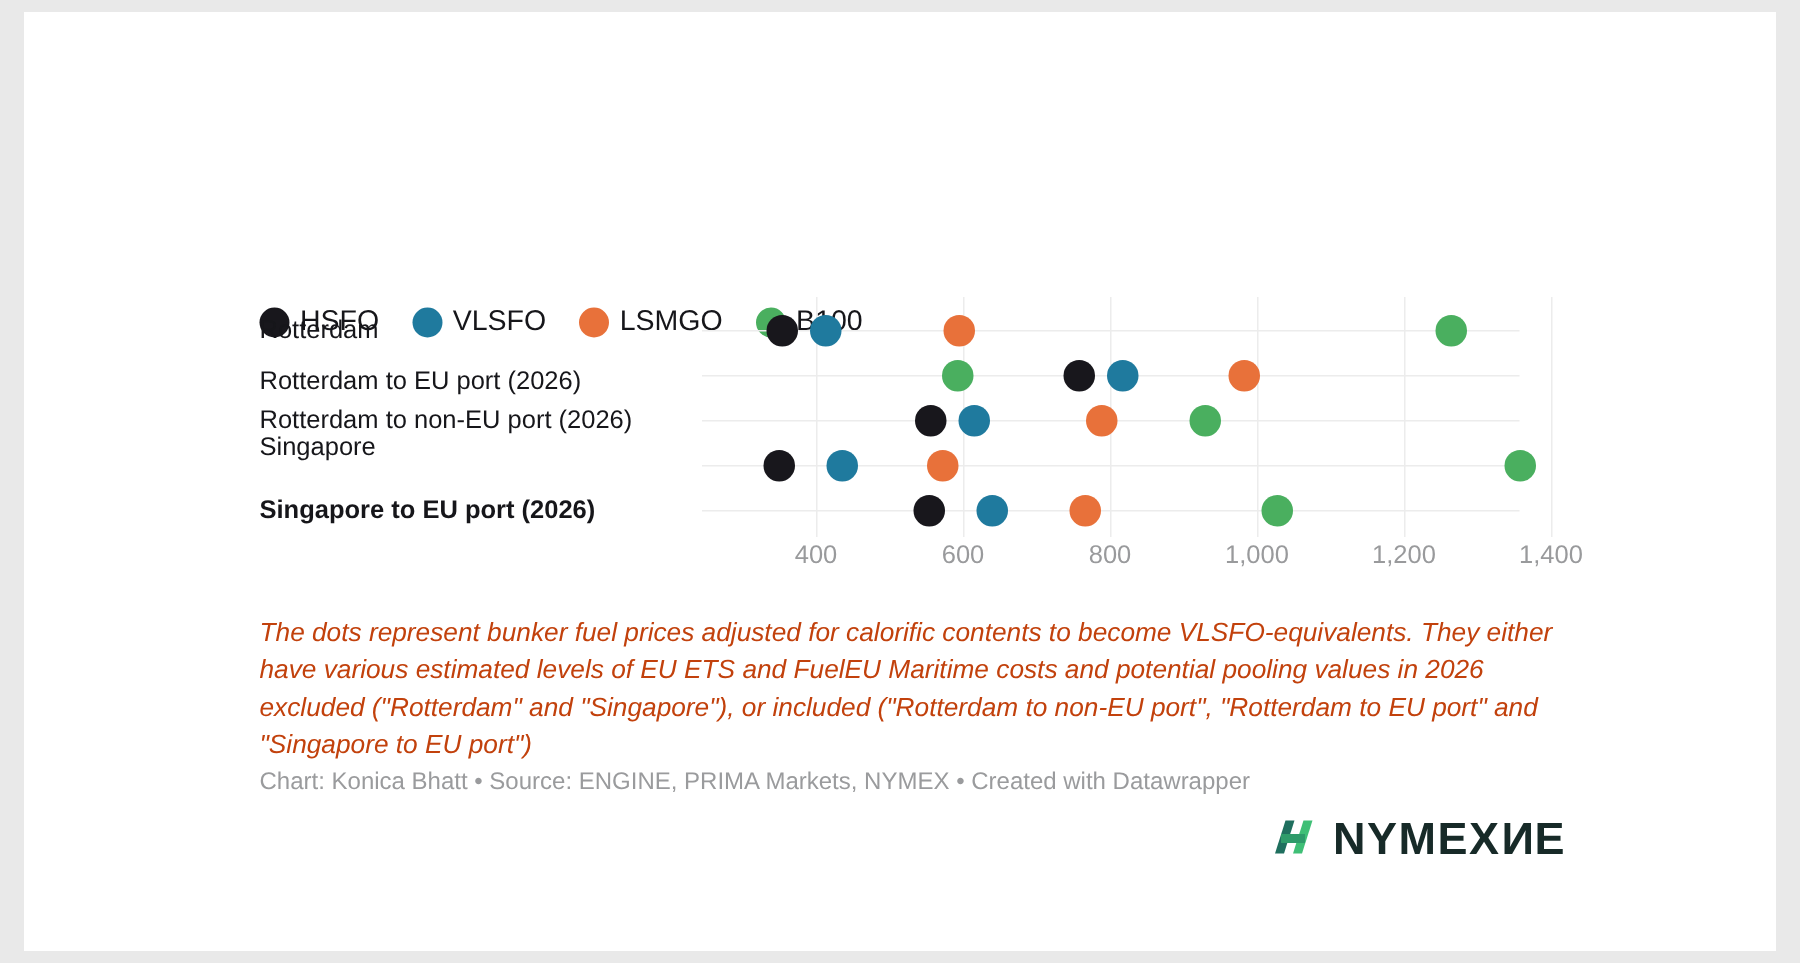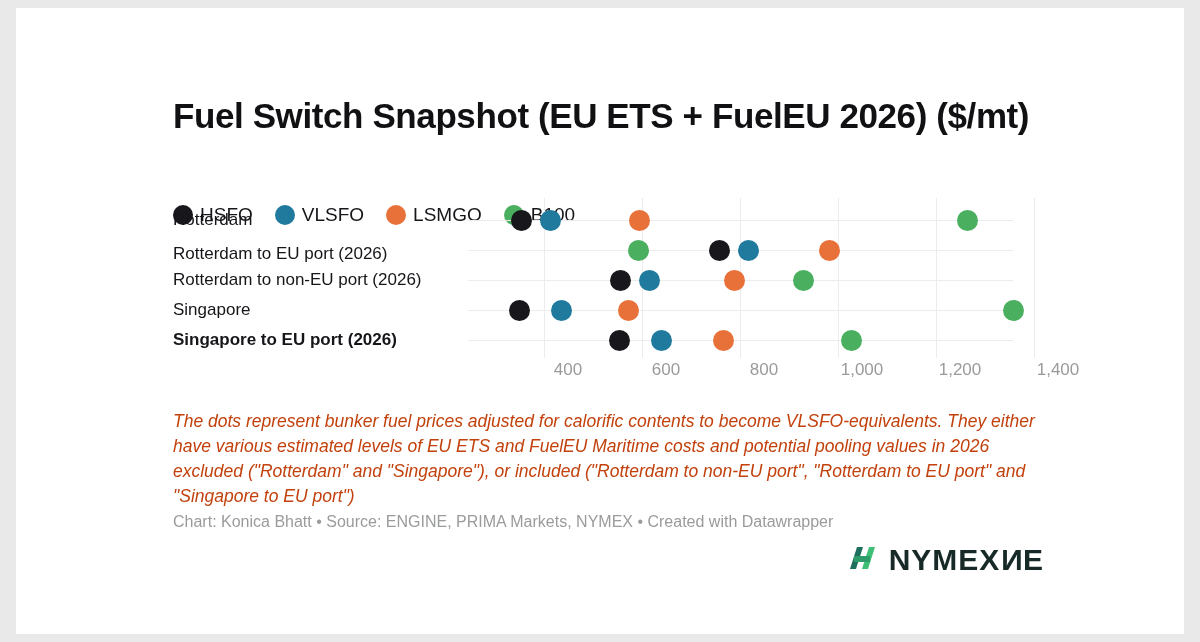--- a/index.html
+++ b/index.html
@@ -35,21 +35,21 @@
   }
 
   #grid { position:absolute; left:295px; top:0; width:560px; height:160px; }
   .hgrid { position:absolute; left:0; width:545px; height:1px; background:#ececec; }
   .vgrid { position:absolute; top:0; width:1px; height:160px; background:#ececec; }
 
   .dot { position:absolute; width:21px; height:21px; border-radius:50%; margin-left:-10.5px; margin-top:-10.5px; }
 
   .xtick {
     position:absolute; top:162px; font-size:17px; color:#999a9c;
-    transform:translateX(-50%); white-space:nowrap;margin-left:24px;
+    transform:translateX(-50%); white-space:nowrap;
   }
 
   #desc {
     position:absolute; left:157px; top:401px; width:880px;
     font-size:17.5px; font-style:italic; color:#c2410c; line-height:1.42;
   }
   #credit {
     position:absolute; left:157px; top:505px;
     font-size:16px; color:#9a9b9d;
   }
@@ -60,21 +60,20 @@
   #logo-text {
     font-size:30px; font-weight:bold; color:#172a28; letter-spacing:1px;
   }
   .rev-n { display:inline-block; transform:scaleX(-1); }
 </style>
 </head>
 <body>
 
 <div id="card">
 
-  <div id="title">Fuel Switch Snapshot (EU ETS + FuelEU 2026) ($/mt)</div>
 
   <div id="legend">
     <div class="legend-item">
       <span class="legend-dot" style="background:#18171c"></span>
       <span class="legend-label">HSFO</span>
     </div>
     <div class="legend-item">
       <span class="legend-dot" style="background:#1f7a9e"></span>
       <span class="legend-label">VLSFO</span>
     </div>
@@ -86,21 +85,21 @@
       <span class="legend-dot" style="background:#4aaf5f"></span>
       <span class="legend-label">B100</span>
     </div>
   </div>
 
   <div id="plot-wrap">
     <div id="cat-labels">
         <div class="cat-label" style="top: 13px;">Rotterdam</div>
         <div class="cat-label" style="top: 47px;">Rotterdam to EU port (2026)</div>
         <div class="cat-label" style="top: 73px;">Rotterdam to non-EU port (2026)</div>
-        <div class="cat-label" style="top: 103px;">Singapore</div>
+        <div class="cat-label" style="top: 91px;">Singapore</div>
         <div class="cat-label" style="top: 133px; font-weight: bold;">Singapore to EU port (2026)</div>
       </div>
     <div id="grid">
         <div class="hgrid" style="top: 22px; background: rgb(236, 236, 236);"></div>
         <div class="hgrid" style="top: 52px; background: rgb(236, 236, 236);"></div>
         <div class="hgrid" style="top: 82px; background: rgb(236, 236, 236);"></div>
         <div class="hgrid" style="top: 112px; background: rgb(236, 236, 236);"></div>
         <div class="hgrid" style="top: 142px; background: rgb(236, 236, 236);"></div>
         <div class="vgrid" style="left: 76px; background: rgb(236, 236, 236);"></div>
         <div class="vgrid" style="left: 174px; background: rgb(236, 236, 236);"></div>

